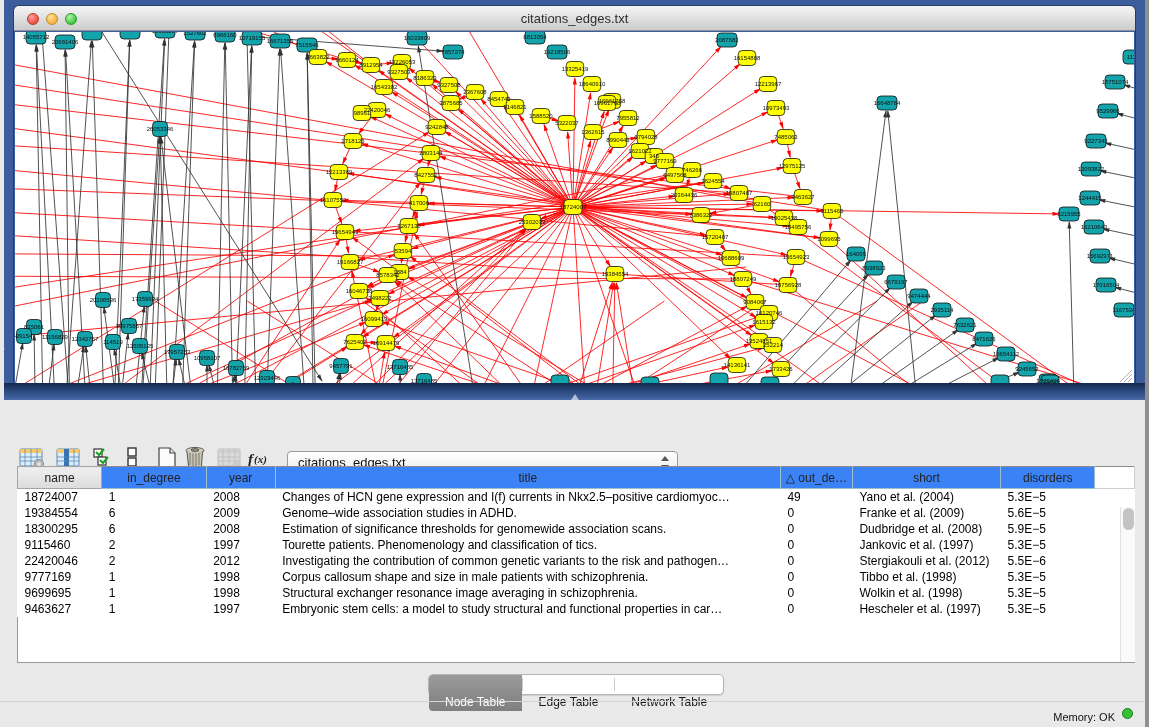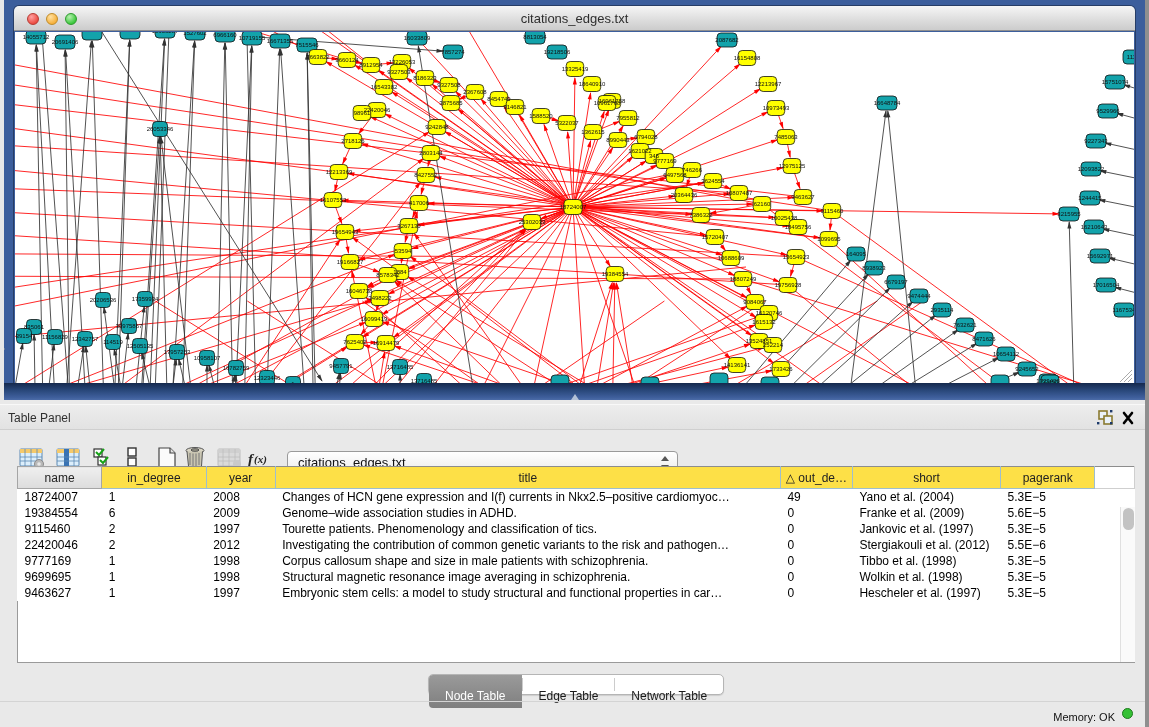--- a/index.html
+++ b/index.html
@@ -11,30 +11,30 @@
 #canvas{position:absolute;left:1px;top:26px;width:1119px;height:351px;background:#fff;overflow:hidden}
 #band{position:absolute;left:4px;top:383px;width:1142px;height:17px;background:linear-gradient(#15294d,#274577 40%,#3f5f9c 85%,#4c6ca8)}
 #tp{position:absolute;left:0;top:400px;width:1149px;height:327px;background:#e9e9e9}
 #tphead{position:absolute;left:0;top:4px;width:1145px;height:26px;background:linear-gradient(#ededed,#e2e2e2);border-top:1px solid #f8f8f8;border-bottom:1px solid #cfcfcf}
 #tphead .t{position:absolute;left:8px;top:6px;font-size:12px;color:#303030}
 #toolrow{position:absolute;left:0;top:31px;width:1145px;height:52px}
 .dd{position:absolute;left:287px;top:20px;width:391px;height:22px;border:1px solid #9a9a9a;border-radius:4px;
  background:linear-gradient(#ffffff,#ededed);box-shadow:0 1px 0 rgba(255,255,255,.7)}
 .dd span{position:absolute;left:10px;top:3px;font-size:13px;color:#111}
 table{position:absolute;left:17px;top:66px;width:1118px;border-collapse:collapse;table-layout:fixed;background:#fff;font-size:12px}
-th{height:22px;font-weight:normal;font-size:12px;color:#222;background:#fde047;border:1px solid #9dbecf;border-top:1px solid #8d8d8d}
+th{height:22px;font-weight:normal;font-size:12px;color:#222;background:#3b82f6;border:1px solid #9dbecf;border-top:1px solid #8d8d8d}
 th.w{background:#fff;border:1px solid #cfcfcf;border-top:1px solid #8d8d8d}
 th.g{background:linear-gradient(#efefef,#dcdcdc);border:1px solid #a5a5a5}
 td{height:16px;padding:0 0 0 7px;color:#000;white-space:nowrap;overflow:hidden;font-size:12px}
 .c0{width:83px}.c1{width:103px}.c2{width:68px}.c3{width:498px}.c4{width:71px}.c5{width:146px}.c6{width:93px}.c7{width:39px}
 #tablebox{position:absolute;left:17px;top:83px;width:1118px;height:180px;background:#fff;border:1px solid #9a9a9a}
 #sbar{position:absolute;left:1120px;top:107px;width:15px;height:155px;background:#fafafa;border-left:1px solid #e0e0e0}
 #thumb{position:absolute;left:2px;top:1px;width:11px;height:22px;border-radius:6px;background:#c3c3c3}
 #tabs{position:absolute;left:428px;top:274px;height:21px;border:1px solid #b5b5b5;border-radius:5px;background:#fff;box-shadow:0 1px 1px rgba(0,0,0,.12)}
-#tabs .seg{float:left;height:33px;line-height:19px;padding:12px 16px;font-size:12px;color:#1a1a1a}
+#tabs .seg{float:left;height:33px;line-height:19px;padding:18px 16px;font-size:12px;color:#1a1a1a}
 #tabs .sel{background:linear-gradient(#9a9a9a,#7f7f7f);color:#fff;border-radius:4px 0 0 4px}
 #tabs .div{float:left;width:1px;height:13px;margin-top:3px;background:#ccc}
 #mem{position:absolute;right:34px;top:311px;font-size:11px;color:#111}
 #memdot{position:absolute;right:16px;top:308px;width:11px;height:11px;border-radius:50%;background:#35c135;border:1px solid #1c7a1c}
 #redge{position:absolute;right:0;top:0;width:4px;height:727px;background:#8f8f8f}
 #ledge{position:absolute;left:0;top:0;width:4px;height:400px;background:#e8e8e8}
 </style></head><body>
 <div id="desk"></div>
 <div id="win">
  <div id="canvas">
@@ -826,31 +826,20 @@
     <path d="M6 1 L10 7 L2 7 Z" fill="#c8d2e2" opacity="0.85"></path>
   </svg>
 <svg width="6" height="10" viewBox="0 0 6 10" style="position:absolute;left:0px;top:344px">
     <path d="M1 1 L5 5 L1 9 Z" fill="#9a9a9a"></path>
   </svg>
 <svg width="6" height="10" viewBox="0 0 6 10" style="position:absolute;left:0px;top:508px">
     <path d="M1 1 L5 5 L1 9 Z" fill="#9a9a9a"></path>
   </svg>
 <div id="ledge"></div>
 <div id="tp">
- <div id="tphead">
-      <span class="t">Table Panel</span>
-  <svg width="40" height="16" style="position:absolute;right:8px;top:5px" viewBox="0 0 40 16">
-   <rect x="2" y="1" width="8" height="8" fill="#eaf2fa" stroke="#8a7a30" stroke-width="1.6"></rect>
-   <rect x="7" y="6" width="8" height="8" fill="#eaf2fa" stroke="#8a7a30" stroke-width="1.6"></rect>
-   <rect x="13" y="0" width="2.4" height="2.4" fill="#1d3a6b"></rect>
-        <rect x="0" y="12" width="2.4" height="2.4" fill="#1d3a6b"></rect>
-        <rect x="13" y="12" width="2.4" height="2.4" fill="#1d3a6b"></rect>
-   <path d="M27 3 L35 13 M35 3 L27 13" stroke="#000" stroke-width="2.6" stroke-linecap="round"></path>
-  </svg>
- </div>
  <div id="toolrow">
   <svg width="290" height="40" viewBox="0 0 290 40" style="position:absolute;left:14px;top:14px">
 
    <g>
           <rect x="6" y="4" width="22" height="17" rx="1" fill="#dceefb" stroke="#5b89b4"></rect>
      <rect x="6" y="4" width="22" height="4" fill="#f5c96a"></rect>
      <path d="M6 12h22M6 16h22M11 4v17M17 4v17M23 4v17" stroke="#5b89b4" stroke-width="0.8"></path>
      <circle cx="25" cy="19" r="4.5" fill="#b9b9b9" stroke="#8a8a8a"></circle>
           <circle cx="25" cy="19" r="1.8" fill="#e8e8e8"></circle>
         </g>
@@ -907,41 +896,51 @@
  <div id="tablebox"></div>
  <table>
   <tbody>
         <tr>
           <th class="g c0">name</th>
           <th class="c1">in_degree</th>
           <th class="c2">year</th>
           <th class="c3">title</th>
           <th class="c4">△ out_de…</th>
           <th class="c5">short</th>
-          <th class="c6">pagerank</th>
+          <th class="c6">disorders</th>
           <th class="c7 w"></th>
         </tr>
   <tr>
           <td class="c0">18724007</td>
           <td class="c1">1</td>
           <td class="c2">2008</td>
           <td class="c3">Changes of HCN gene expression and I(f) currents in Nkx2.5–positive cardiomyoc…</td>
           <td class="c4">49</td>
           <td class="c5">Yano et al. (2004)</td>
           <td class="c6">5.3E−5</td>
           <td class="c7"></td>
         </tr>
         <tr>
           <td class="c0">19384554</td>
           <td class="c1">6</td>
           <td class="c2">2009</td>
           <td class="c3">Genome–wide association studies in ADHD.</td>
           <td class="c4">0</td>
           <td class="c5">Franke et al. (2009)</td>
           <td class="c6">5.6E−5</td>
+          <td class="c7"></td>
+        </tr>
+        <tr>
+          <td class="c0">18300295</td>
+          <td class="c1">6</td>
+          <td class="c2">2008</td>
+          <td class="c3">Estimation of significance thresholds for genomewide association scans.</td>
+          <td class="c4">0</td>
+          <td class="c5">Dudbridge et al. (2008)</td>
+          <td class="c6">5.9E−5</td>
           <td class="c7"></td>
         </tr>
         <tr>
           <td class="c0">9115460</td>
           <td class="c1">2</td>
           <td class="c2">1997</td>
           <td class="c3">Tourette patients. Phenomenology and classification of tics.</td>
           <td class="c4">0</td>
           <td class="c5">Jankovic et al. (1997)</td>
           <td class="c6">5.3E−5</td>
@@ -964,21 +963,21 @@
           <td class="c3">Corpus callosum shape and size in male patients with schizophrenia.</td>
           <td class="c4">0</td>
           <td class="c5">Tibbo et al. (1998)</td>
           <td class="c6">5.3E−5</td>
           <td class="c7"></td>
         </tr>
         <tr>
           <td class="c0">9699695</td>
           <td class="c1">1</td>
           <td class="c2">1998</td>
-          <td class="c3">Structural magnetic resonance image averaging in schizophrenia.</td>
+          <td class="c3">Structural exchanger resonance image averaging in schizophrenia.</td>
           <td class="c4">0</td>
           <td class="c5">Wolkin et al. (1998)</td>
           <td class="c6">5.3E−5</td>
           <td class="c7"></td>
         </tr>
         <tr>
           <td class="c0">9463627</td>
           <td class="c1">1</td>
           <td class="c2">1997</td>
           <td class="c3">Embryonic stem cells: a model to study structural and functional properties in car…</td>

